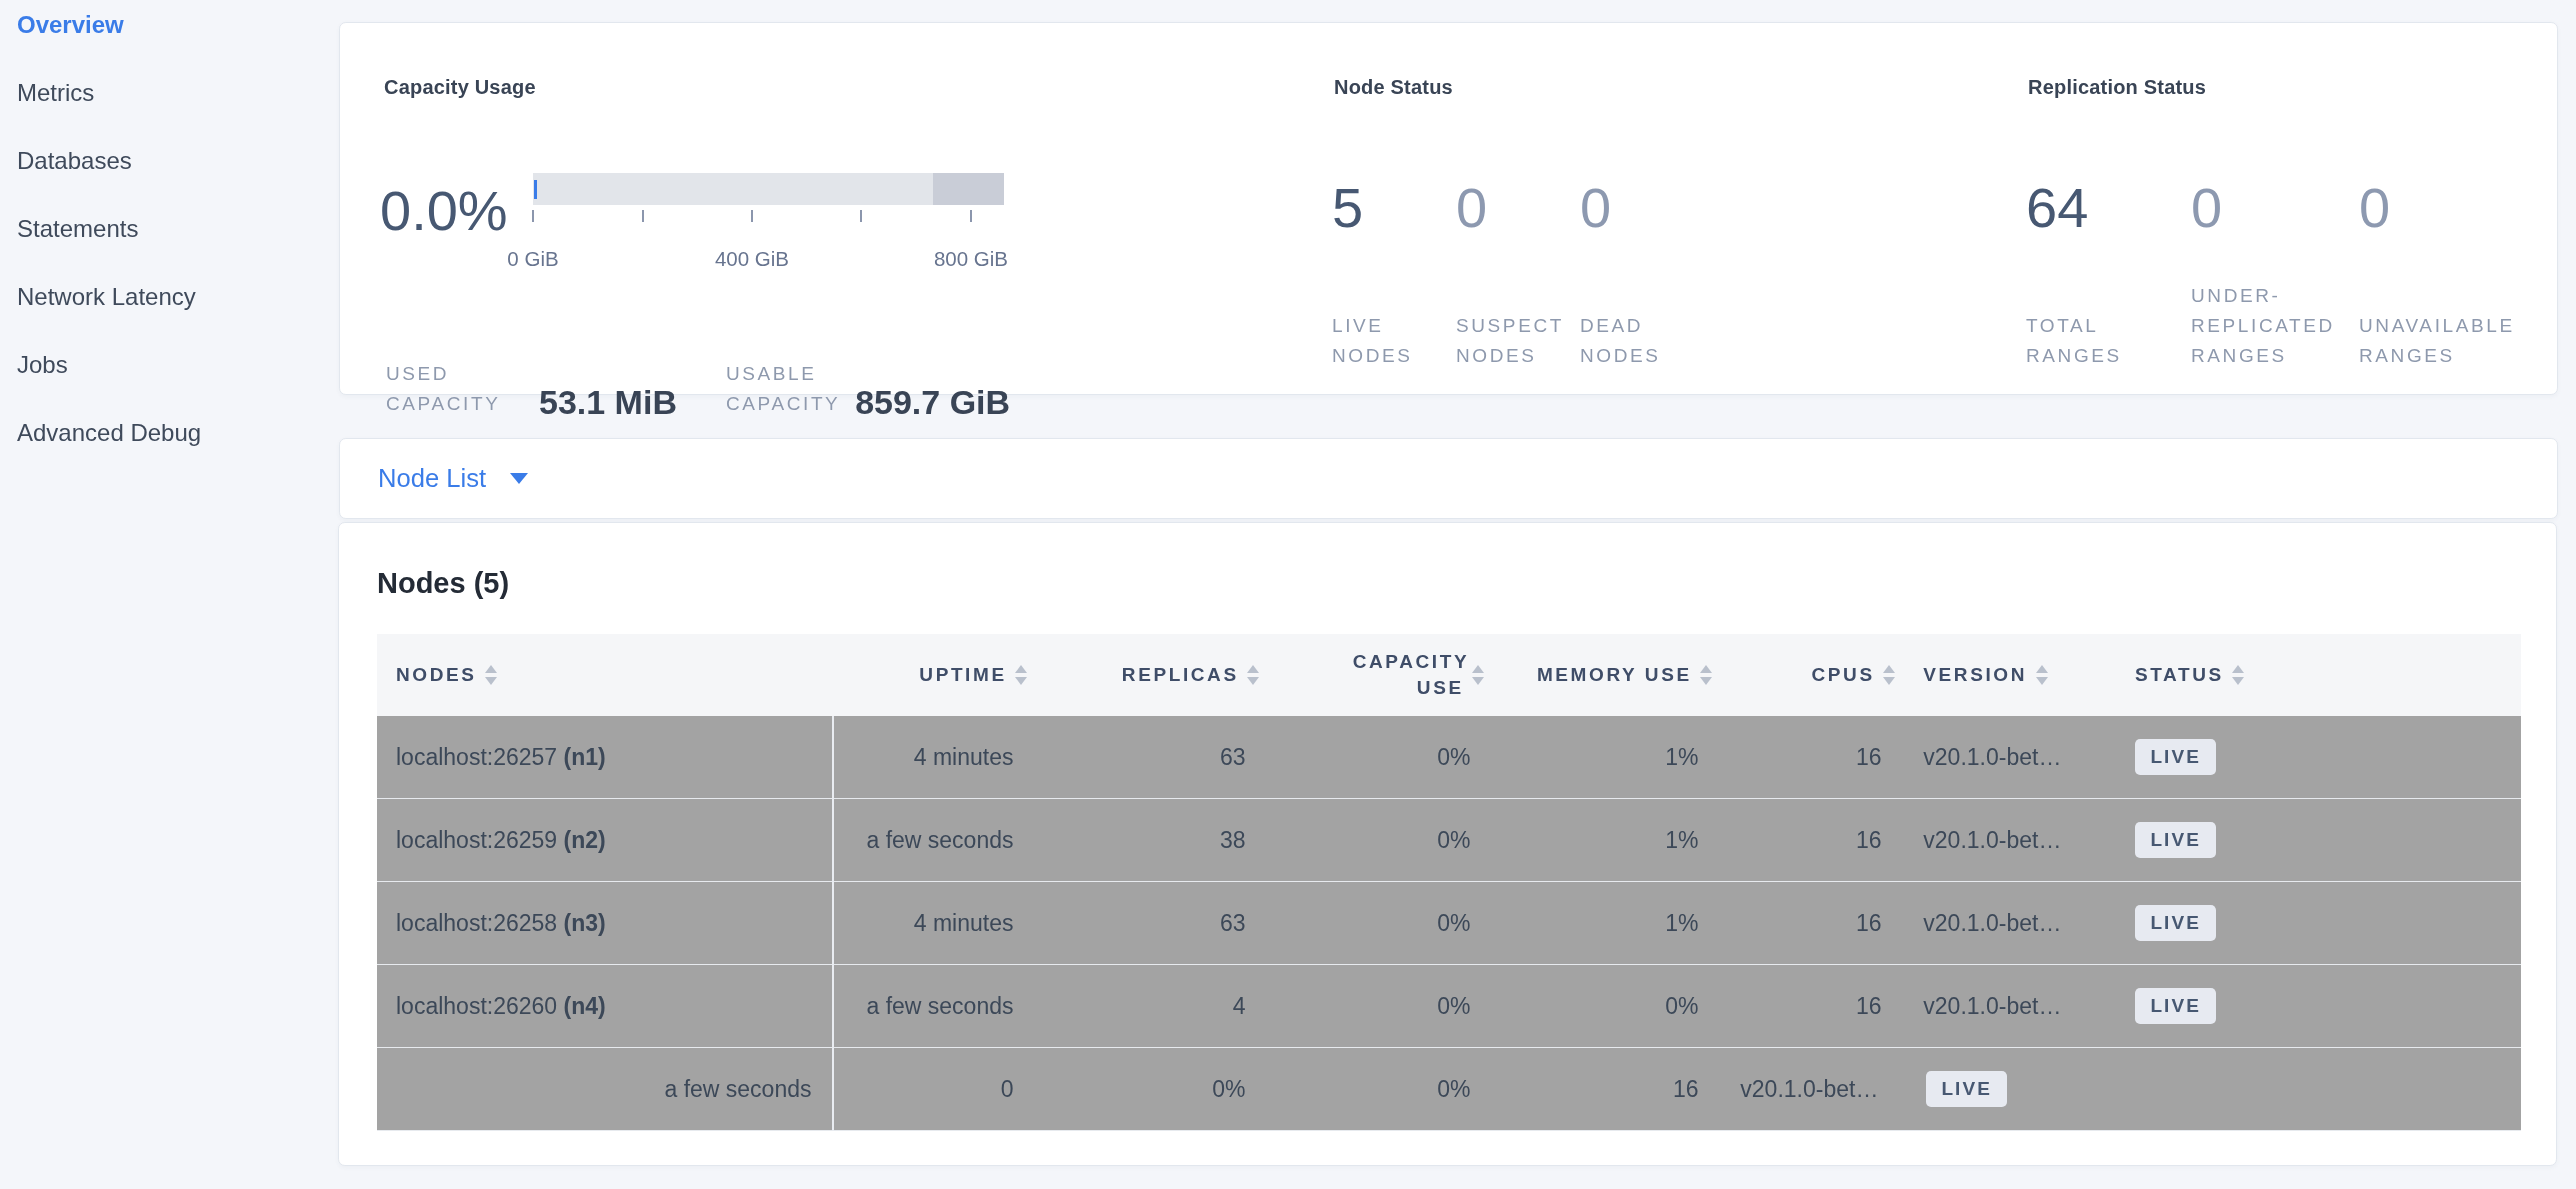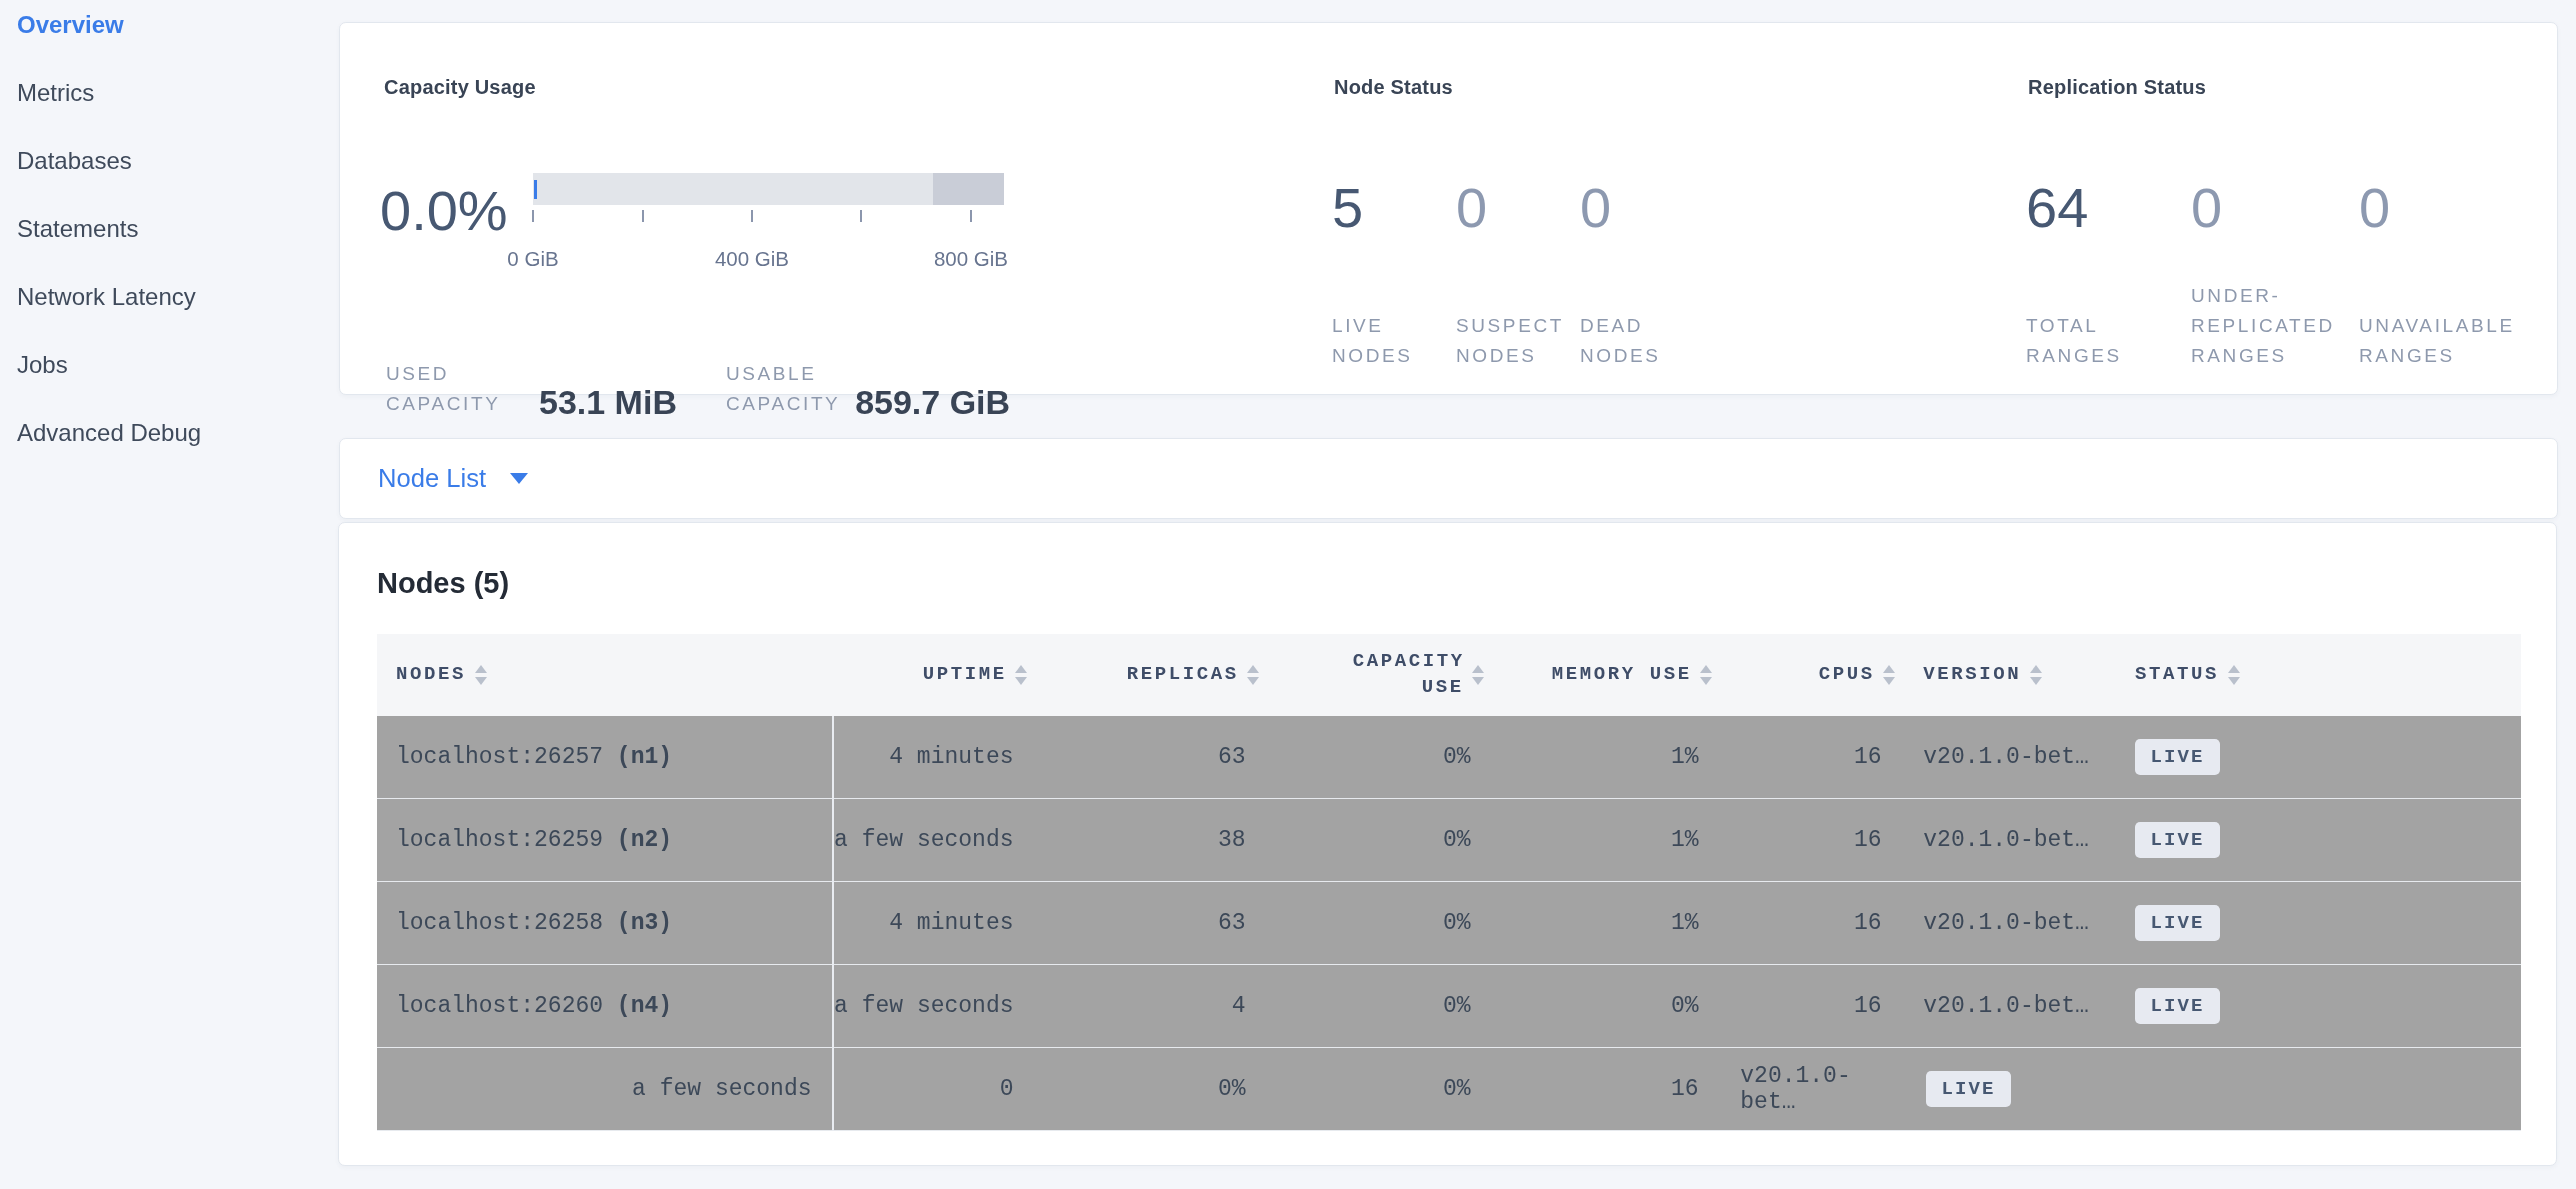--- a/index.html
+++ b/index.html
@@ -85,21 +85,20 @@
   }
 
   
   #nodes-title { position:absolute; left:38px; top:44px; font-size:29px; font-weight:600; color:#242b36; }
 
   .table { position:absolute; left:38px; top:111px; width:2144px; }
   .trow {
     display:grid;
     grid-template-columns:455px 202px 232px 225px 228px 183px 209px 1fr;
     align-items:center;
-    font-family:Liberation Mono, monospace;
   }
   .thead { background:#f5f6f8; height:82px; }
   .tbody-row { height:83px; background:#a3a3a3; border-bottom:1.7px solid #e7eaee; cursor:pointer; }
 
   .hcell {
     display:flex; align-items:center; font-size:19px; font-weight:700;
     letter-spacing:2.6px; color:#3f4d68; text-transform:uppercase;
   }
   .hcell .txt { text-align:right; line-height:25.6px; }
   .hcell.h-left  { justify-content:flex-start; padding-left:19px; }

